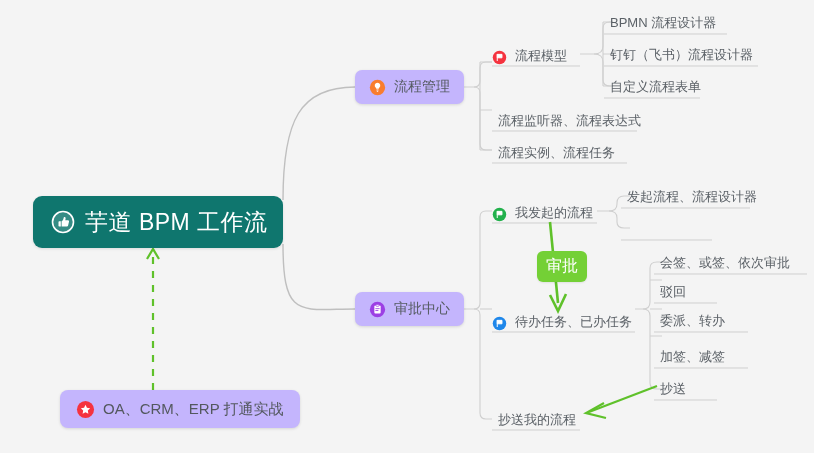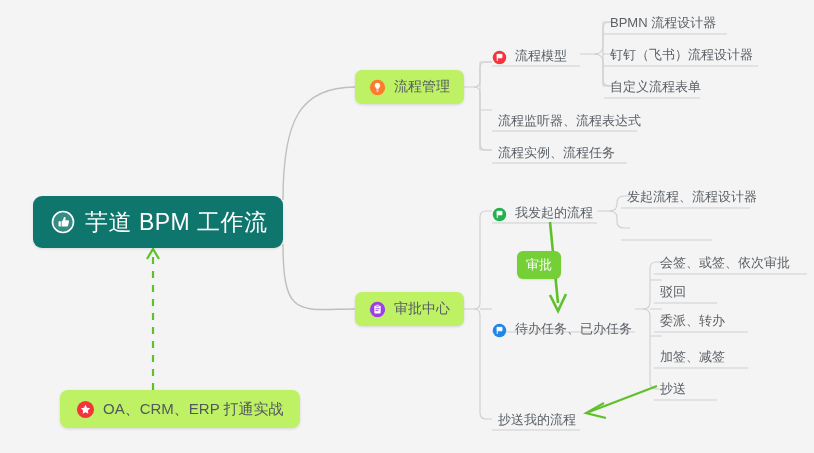--- a/index.html
+++ b/index.html
@@ -49,21 +49,21 @@
   }
   .root-label {
     color: #ffffff;
     font-size: 23px;
     letter-spacing: .5px;
     margin-left: 10px;
   }
 
   
   .card {
-    background: #bef264;
+    background: #c4b5fd;
     border-radius: 7px;
     box-shadow: 0 1px 3px rgba(0,0,0,.12);
     padding: 0 14px;
     height: 34px;
     z-index: 5;
   }
   .card-label {
     color: #555b61;
     font-size: 14px;
     margin-left: 8px;
@@ -103,25 +103,25 @@
     display: inline-flex;
     align-items: center;
     justify-content: center;
     flex: 0 0 auto;
   }
   .icon svg { display: block; }
 
   
   #badge-approve {
     position: absolute;
-    left: 517px;
+    left: 537px;
     top: 251px;
     background: #74d036;
     color: #ffffff;
-    font-size: 13px;
+    font-size: 16px;
     border-radius: 6px;
     padding: 5px 9px;
     z-index: 7;
     box-shadow: 0 1px 2px rgba(0,0,0,.08);
   }
 </style>
 </head>
 <body>
 
 <div id="canvas">
@@ -251,21 +251,21 @@
     </span>
     <span class="leaf-text">我发起的流程</span>
   </div>
 
   <div class="leaf" style="left:621px; top:186px;">
     <span>发起流程、流程设计器</span>
   </div>
 
   <div id="badge-approve">审批</div>
 
-  <div class="leaf with-icon" style="left:492px; top:318px;">
+  <div class="leaf with-icon" style="left:492px; top:311px;">
     <span class="icon">
       <svg width="15" height="15" viewBox="0 0 20 20">
         <circle cx="10" cy="10" r="9" fill="#1f87ea"></circle>
         <path d="M7 5.3v9.4M7 5.8h6.3v4.6H7z" fill="#ffffff" stroke="#ffffff" stroke-width="1.3" stroke-linejoin="round"></path>
       </svg>
     </span>
     <span class="leaf-text">待办任务、已办任务</span>
   </div>
 
   <div class="leaf" style="left:654px; top:252px;">

